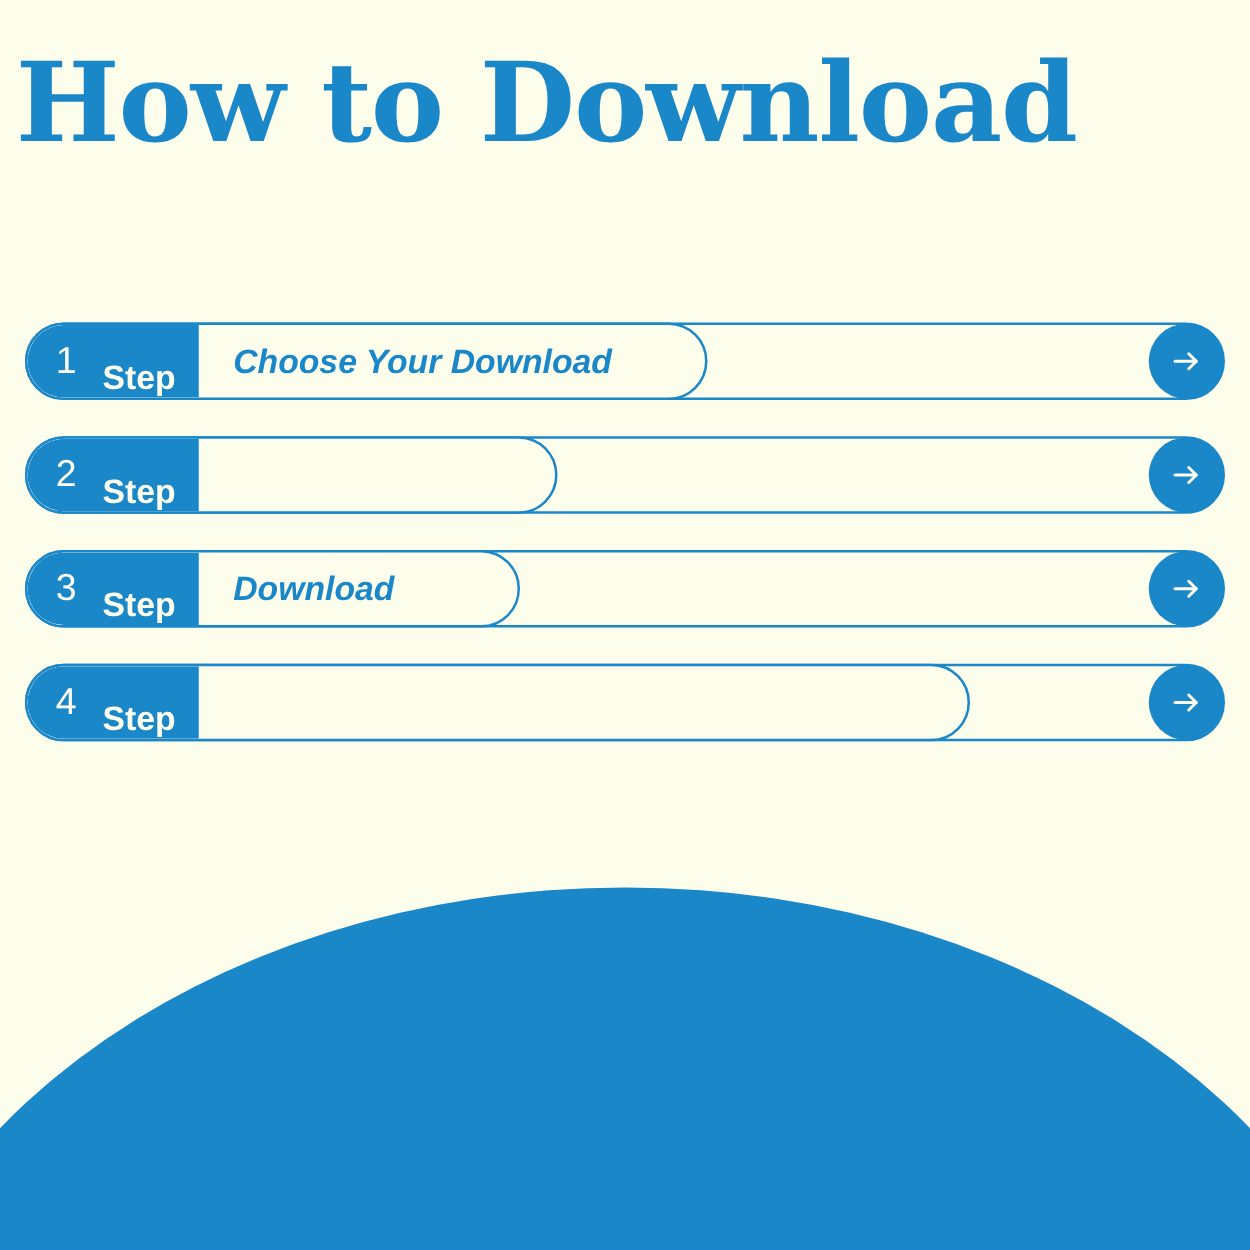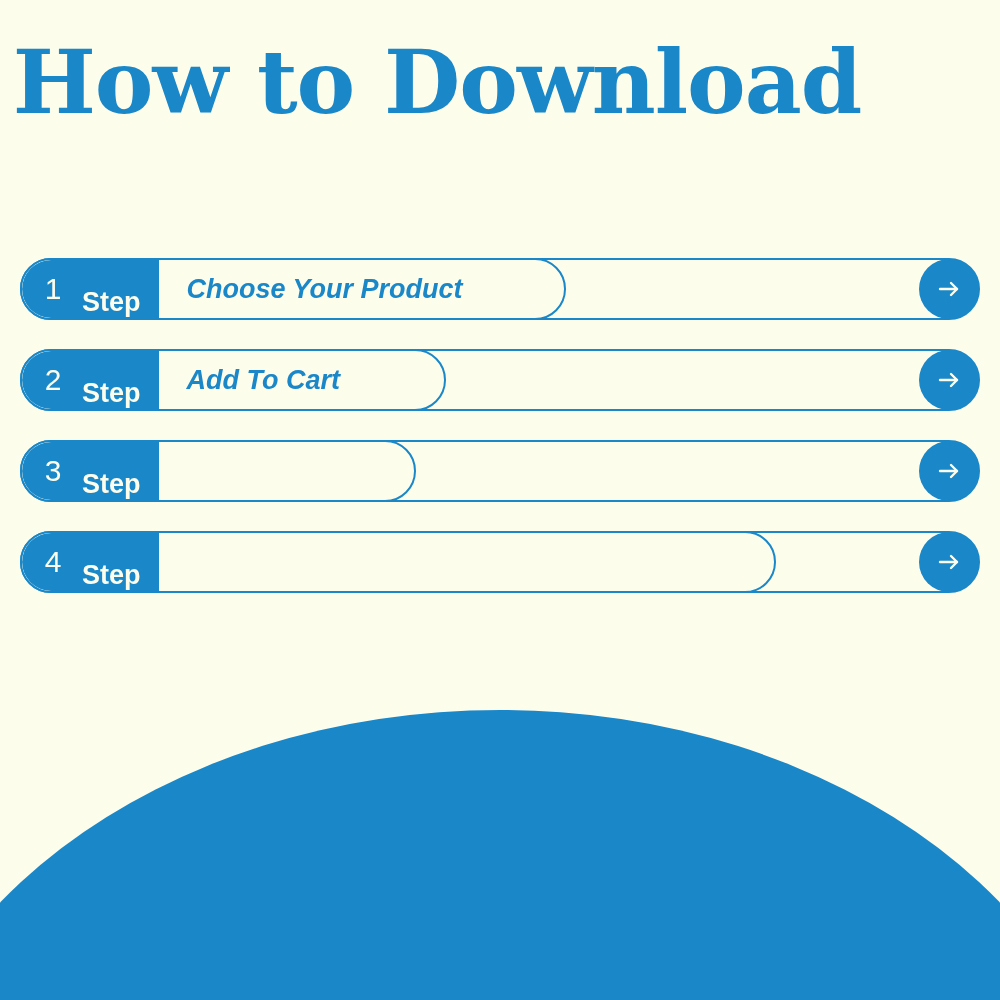--- a/index.html
+++ b/index.html
@@ -161,54 +161,54 @@
 
   <div id="steps">
 
     <div class="step-row">
       <div class="step-outer"></div>
       <div class="step-inner" style="width:546px;">
         <div class="step-badge">
           <span class="step-num">1</span>
           <span class="step-word">Step</span>
         </div>
-        <span class="step-label">Choose Your Product</span>
+        <span class="step-label">Choose Your Download</span>
       </div>
       <div class="step-arrow">
         <svg width="30" height="30" viewBox="0 0 30 30" aria-hidden="true">
           <line x1="6" y1="15" x2="23" y2="15" stroke="#fdfdec" stroke-width="2.4" stroke-linecap="round"></line>
           <polyline points="17,9 23,15 17,21" fill="none" stroke="#fdfdec" stroke-width="2.4" stroke-linecap="round" stroke-linejoin="round"></polyline>
         </svg>
       </div>
     </div>
 
     <div class="step-row">
       <div class="step-outer"></div>
       <div class="step-inner" style="width:426px;">
         <div class="step-badge">
           <span class="step-num">2</span>
           <span class="step-word">Step</span>
         </div>
-        <span class="step-label">Add To Cart</span>
       </div>
       <div class="step-arrow">
         <svg width="30" height="30" viewBox="0 0 30 30" aria-hidden="true">
           <line x1="6" y1="15" x2="23" y2="15" stroke="#fdfdec" stroke-width="2.4" stroke-linecap="round"></line>
           <polyline points="17,9 23,15 17,21" fill="none" stroke="#fdfdec" stroke-width="2.4" stroke-linecap="round" stroke-linejoin="round"></polyline>
         </svg>
       </div>
     </div>
 
     <div class="step-row">
       <div class="step-outer"></div>
       <div class="step-inner" style="width:396px;">
         <div class="step-badge">
           <span class="step-num">3</span>
           <span class="step-word">Step</span>
         </div>
+        <span class="step-label">Download</span>
       </div>
       <div class="step-arrow">
         <svg width="30" height="30" viewBox="0 0 30 30" aria-hidden="true">
           <line x1="6" y1="15" x2="23" y2="15" stroke="#fdfdec" stroke-width="2.4" stroke-linecap="round"></line>
           <polyline points="17,9 23,15 17,21" fill="none" stroke="#fdfdec" stroke-width="2.4" stroke-linecap="round" stroke-linejoin="round"></polyline>
         </svg>
       </div>
     </div>
 
     <div class="step-row">

